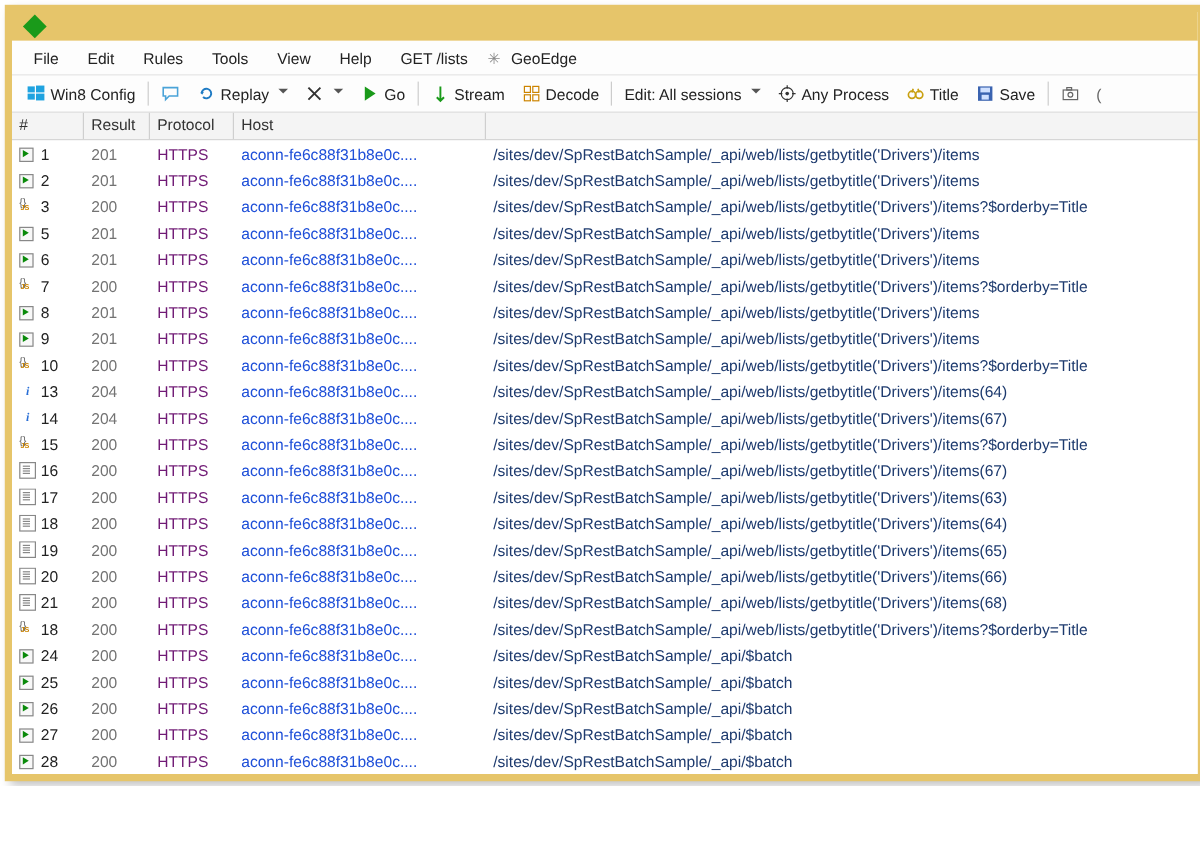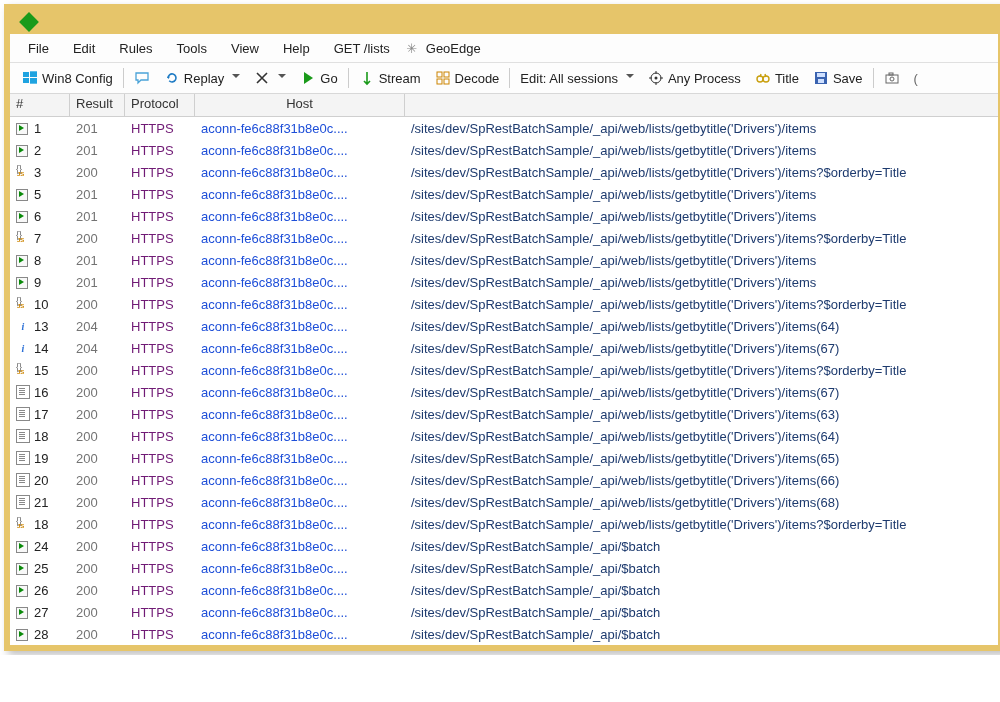--- a/index.html
+++ b/index.html
@@ -11,21 +11,21 @@
 .menubar .icon{width:16px;height:16px;display:inline-flex;align-items:center;justify-content:center}
 .toolbar{display:flex;align-items:center;height:30px;background:#fdfdfd;border-bottom:1px solid #d8d8d8;padding:0 6px;gap:2px;font-size:13px}
 .toolbar .tb{display:flex;align-items:center;gap:4px;padding:2px 6px;cursor:default;white-space:nowrap}
 .toolbar .sep{width:1px;height:20px;background:#ccc;margin:0 2px}
 .toolbar .drop::after{content:"";display:inline-block;margin-left:4px;border:4px solid transparent;border-top-color:#555}
 .headerrow{display:flex;height:22px;background:#f4f4f4;border-bottom:1px solid #cfcfcf;font-size:13px}
 .headerrow .col{border-right:1px solid #cfcfcf;padding:2px 6px;box-sizing:border-box;color:#333}
 .col-num{width:60px}
 .col-result{width:55px}
 .col-protocol{width:70px}
-.col-host{width:210px;text-align:center;padding-right:10px}
+.col-host{width:210px;text-align:left;padding-right:10px}
 .col-url{flex:1}
 .sessions{background:#fff}
 .row{display:flex;height:22px;align-items:center;font-size:13px;color:#1d3a6e}
 .row .c{box-sizing:border-box;padding:0 6px;white-space:nowrap;overflow:hidden}
 .row .c-num{width:60px;display:flex;align-items:center;gap:4px;color:#222}
 .row .c-result{width:55px;color:#737373}
 .row .c-protocol{width:70px;color:#701a75}
 .row .c-host{width:210px;color:#1d4ed8}
 .row .c-url{flex:1;color:#1d3a6e}
 .ico{width:14px;height:14px;display:inline-flex;align-items:center;justify-content:center;font-size:10px}

